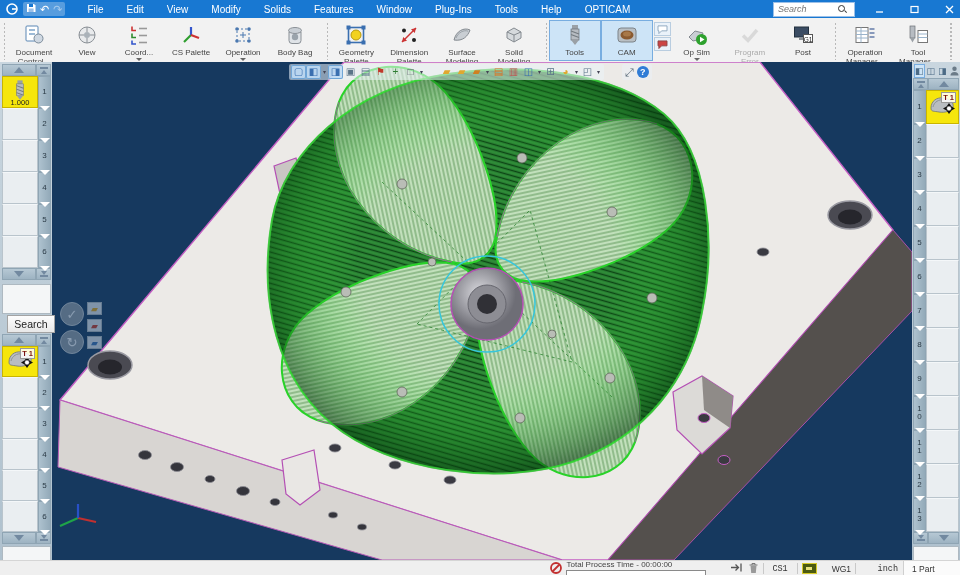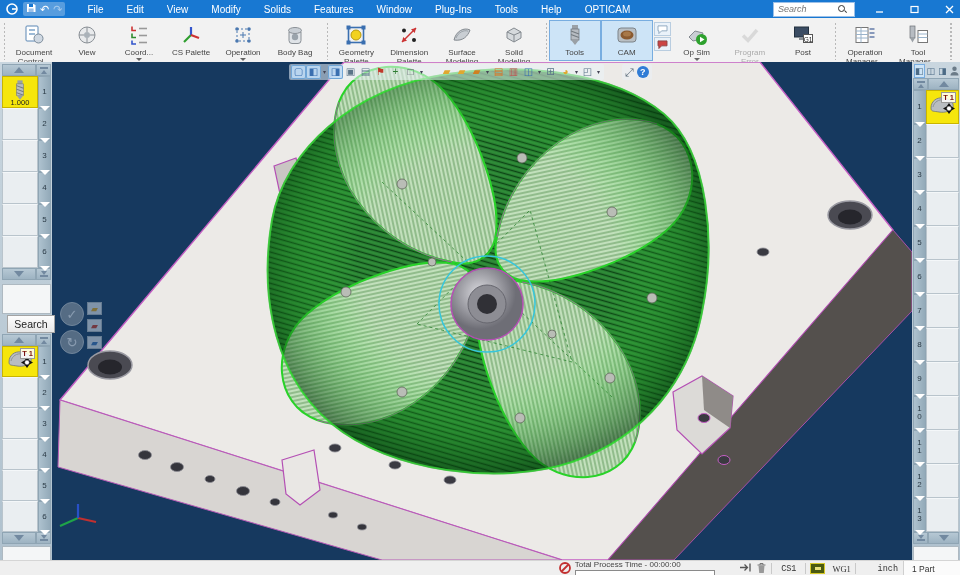--- a/index.html
+++ b/index.html
@@ -104,21 +104,21 @@
 
   
   .statusbar{position:absolute;left:0;top:560px;width:960px;height:15px;background:#EFEFEF;border-top:1px solid #D5D5D5;
              display:flex;align-items:center;font-size:8.5px;color:#333;}
   .sb-spacer{width:608px;}
   .sb-proc{display:flex;flex-direction:column;justify-content:center;margin-left:4px;}
   .sb-proc .lbl{font-size:8px;line-height:8px;color:#444;}
   .sb-proc .bar{width:138px;height:4px;border:1px solid #8a8a8a;background:#fff;margin-top:1px;}
   .sb-sep{width:1px;height:11px;background:#C9C9C9;margin:0 4px;}
   .sb-cell{padding:0 5px;font-family:"Liberation Mono","DejaVu Sans Mono",monospace;font-size:8.5px;}
-  .sb-wg{display:flex;align-items:center;gap:7px;font-family:Liberation Serif, serif;}
+  .sb-wg{display:flex;align-items:center;gap:15px;font-family:Liberation Sans, sans-serif;}
   .wg-chip{width:13px;height:9px;background:#4B5A10;border:1px solid #D6C928;display:flex;align-items:center;justify-content:center;}
   .wg-chip i{display:block;width:6px;height:3px;background:#E8E27A;}
   .sb-part{background:#FBFBFB;border-left:1px solid #CFCFCF;height:15px;display:flex;align-items:center;padding:0 8px;min-width:40px;}
 </style>
 </head>
 <body>
 
 <div id="app">
 
   <div class="titlebar">

